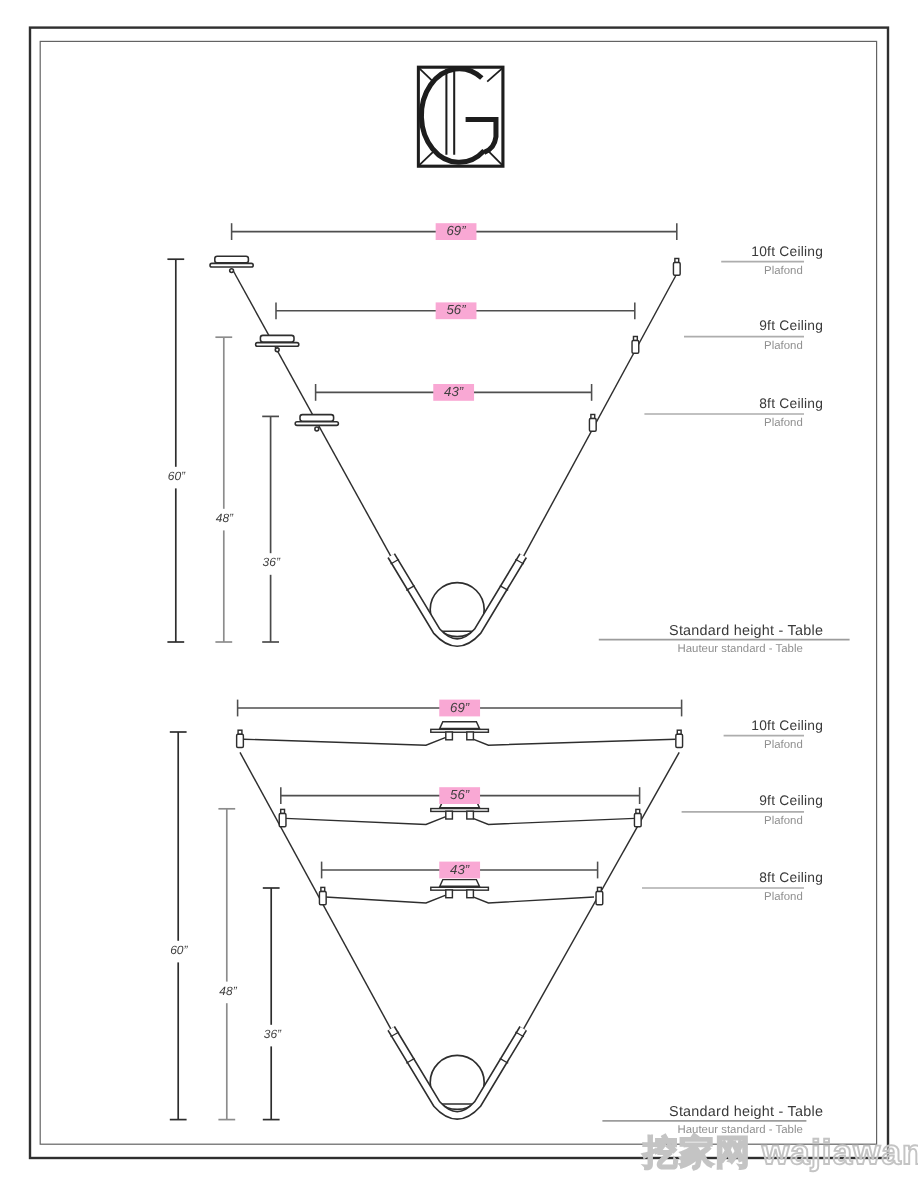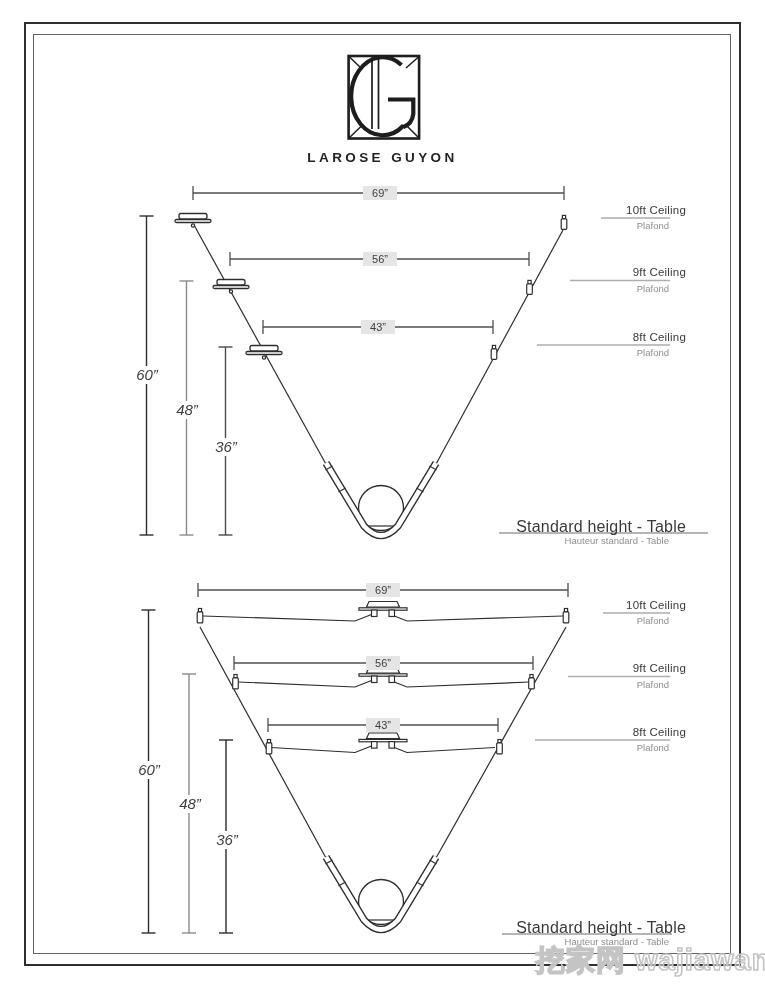--- a/index.html
+++ b/index.html
@@ -6,29 +6,29 @@
   .page{position:relative;width:765px;height:990px;background:#ffffff;overflow:hidden;
         font-family:"Liberation Sans", sans-serif;}
   .border-outer{position:absolute;left:24px;top:22px;width:717px;height:944px;
         border:2px solid #2f2f2f;box-sizing:border-box;z-index:0;}
   .border-inner{position:absolute;left:33px;top:34px;width:698px;height:920px;
         border:1.5px solid #636363;box-sizing:border-box;z-index:0;}
   .diagram-svg{position:absolute;left:0;top:0;z-index:1;}
   .logo{position:absolute;left:347px;top:54px;z-index:2;}
   .brand{position:absolute;left:0;top:150px;width:765px;text-align:center;
         font-size:13.5px;letter-spacing:3.4px;font-weight:600;color:#232323;z-index:2;}
-  .dim-label{position:absolute;transform:translateX(-50%);font-size:11px;
-        color:#3f3f3f;background:#e5e5e5;padding:0 9px;line-height:14px;white-space:nowrap;z-index:2;}
-  .vdim-label{position:absolute;transform:translateX(-50%);font-style:italic;font-size:15px;
-        color:#3f3f3f;background:#fff;padding:3px 2px;line-height:12px;white-space:nowrap;z-index:2;}
+  .dim-label{position:absolute;transform:translateX(-50%);font-style:italic;font-size:11px;
+        color:#3f3f3f;background:#f9a8d4;padding:0 9px;line-height:14px;white-space:nowrap;z-index:2;}
+  .vdim-label{position:absolute;transform:translateX(-50%);font-style:italic;font-size:10px;
+        color:#3f3f3f;background:#fff;padding:3px 2px;line-height:12px;white-space:nowrap;z-index:2;margin-top:23px;}
   .ceil-en{position:absolute;right:79px;font-size:11.5px;color:#3a3a3a;letter-spacing:0.2px;
         white-space:nowrap;z-index:2;}
   .ceil-fr{position:absolute;right:96px;font-size:9.5px;color:#8f8f8f;
         white-space:nowrap;z-index:2;}
-  .std-en{font-size:16px;}
+  .std-en{font-size:12px;}
   .watermark{position:absolute;left:536px;top:941px;font-size:29px;font-weight:bold;
         letter-spacing:1px;white-space:nowrap;color:rgba(255,255,255,0.45);
         -webkit-text-stroke:1.6px #c4c4c4;z-index:5;}
 </style>
 </head>
 <body>
 
 <div class="page">
 
   <div class="border-outer"></div>
@@ -38,21 +38,20 @@
     <rect x="1.6" y="2" width="70.5" height="82.5" fill="none" stroke="#1d1d1d" stroke-width="2.6"></rect>
     <line x1="2" y1="2.5" x2="15" y2="15" stroke="#1d1d1d" stroke-width="1.5"></line>
     <line x1="72" y1="2.5" x2="59" y2="14" stroke="#1d1d1d" stroke-width="1.5"></line>
     <line x1="2" y1="84" x2="15" y2="71.5" stroke="#1d1d1d" stroke-width="1.5"></line>
     <line x1="72" y1="84" x2="60" y2="72" stroke="#1d1d1d" stroke-width="1.5"></line>
     <path d="M 54.5,11 A 31.5,39 0 1 0 56.5,71.5" fill="none" stroke="#1d1d1d" stroke-width="4.2"></path>
     <path d="M 41,45.5 L 66.3,45.5 L 66.3,60 Q 65,70 56.5,73" fill="none" stroke="#1d1d1d" stroke-width="4.2"></path>
     <line x1="25" y1="3.5" x2="25" y2="75" stroke="#1d1d1d" stroke-width="1.7"></line>
     <line x1="31.5" y1="3.5" x2="31.5" y2="75" stroke="#1d1d1d" stroke-width="1.7"></line>
   </svg>
-  <div class="brand">LAROSE GUYON</div>
 
   <svg class="diagram-svg" width="765" height="990" viewBox="0 0 765 990">
 
     <g>
 
       <g stroke="#4f4f4f" stroke-width="1.3">
         <line x1="193" y1="193" x2="564" y2="193"></line>
         <line x1="193" y1="186" x2="193" y2="200"></line>
         <line x1="564" y1="186" x2="564" y2="200"></line>
         <line x1="230" y1="259" x2="529" y2="259"></line>

